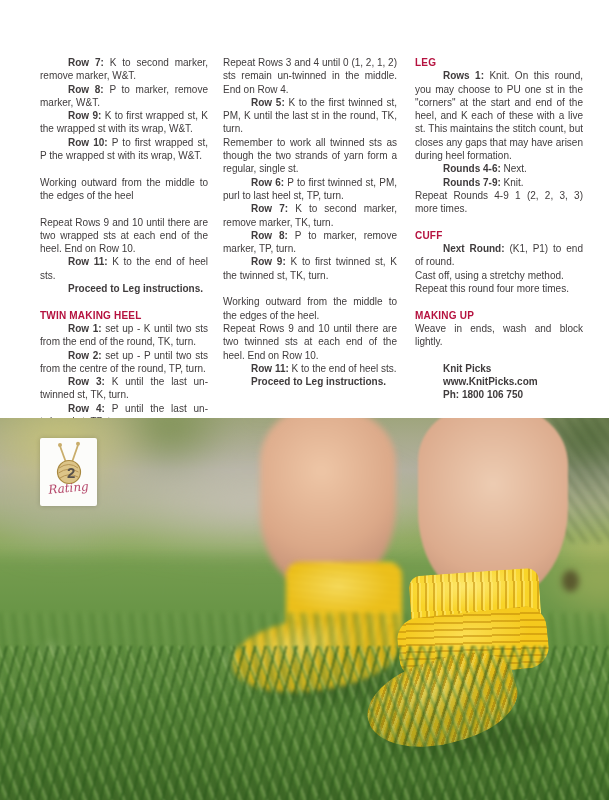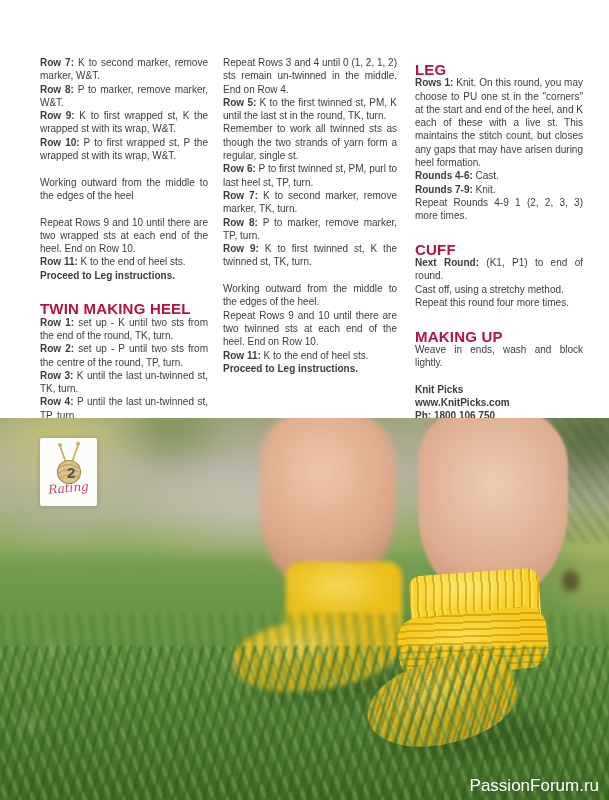--- a/index.html
+++ b/index.html
@@ -3,23 +3,23 @@
 <meta charset="utf-8">
 <style>
   html,body{margin:0;padding:0;}
   body{width:609px;height:800px;position:relative;background:#ffffff;overflow:hidden;
        font-family:"Liberation Sans",sans-serif;}
 
   
   .col{position:absolute;top:56px;font-size:10px;line-height:13.3px;color:#3f3b3c;
        text-align:justify;}
   .col p{margin:0;}
-  .col .heading{color:#b5123f;font-weight:bold;font-size:15px;text-align:left;letter-spacing:.2px;margin-top:7px;}
+  .col .heading{color:#b5123f;font-weight:bold;font-size:10px;text-align:left;letter-spacing:.2px;}
   .col .spacer{height:13.3px;}
-  .col strong{font-weight:bold;}
+  .col strong{font-weight:bold;margin-left:28px;}
   .col.c1{left:40px;width:168px;}
   .col.c2{left:223px;width:174px;}
   .col.c3{left:415px;width:168px;}
 
   
   .photo{position:absolute;left:0;top:418px;width:609px;height:382px;overflow:hidden;background:#6f9c4a;}
   .photo *{position:absolute;}
   .ph-base{inset:-20px;background:linear-gradient(180deg,
       #96a06e 0px,#a8aa8c 40px,#b2b0a0 72px,#aab089 105px,#92ab63 140px,
       #83a757 170px,#6f9c4a 215px,#5d8c3e 275px,#4f7c34 335px,#47722e 400px);}
@@ -131,21 +131,21 @@
       <p><strong>Row 9:</strong><span> K to first twinned st, K the twinned st, TK, turn.</span></p>
       <div class="spacer"></div>
       <p><span>Working outward from the middle to the edges of the heel.</span></p>
       <p><span>Repeat Rows 9 and 10 until there are two twinned sts at each end of the heel. End on Row 10.</span></p>
       <p><strong>Row 11:</strong><span> K to the end of heel sts.</span></p>
       <p><strong>Proceed to Leg instructions.</strong></p>
     </div>
     <div class="col c3">
       <div class="heading">LEG</div>
       <p><strong>Rows 1:</strong><span> Knit. On this round, you may choose to PU one st in the "corners" at the start and end of the heel, and K each of these with a live st. This maintains the stitch count, but closes any gaps that may have arisen during heel formation.</span></p>
-      <p><strong>Rounds 4-6:</strong><span> Cast.</span></p>
+      <p><strong>Rounds 4-6:</strong><span> Next.</span></p>
       <p><strong>Rounds 7-9:</strong><span> Knit.</span></p>
       <p><span>Repeat Rounds 4-9 1 (2, 2, 3, 3) more times.</span></p>
       <div class="spacer"></div>
       <div class="heading">CUFF</div>
       <p><strong>Next Round:</strong><span> (K1, P1) to end of round.</span></p>
       <p><span>Cast off, using a stretchy method.</span></p>
       <p><span>Repeat this round four more times.</span></p>
       <div class="spacer"></div>
       <div class="heading">MAKING UP</div>
       <p><span>Weave in ends, wash and block lightly.</span></p>
@@ -187,14 +187,13 @@
       <line x1="34" y1="4" x2="26" y2="27" stroke="#c9ad6b" stroke-width="1.8"></line>
       <circle cx="25" cy="31" r="11.5" fill="#dcc488" stroke="#a8883f" stroke-width="1.2"></circle>
       <path d="M15 27 q10 -7 19 0" stroke="#b69555" stroke-width="1" fill="none"></path>
       <path d="M14.5 32 q10 -7 20 -1" stroke="#b69555" stroke-width="1" fill="none"></path>
       <path d="M16 37 q9 -6 18 -1" stroke="#b69555" stroke-width="1" fill="none"></path>
       <text x="23" y="37" font-size="15" font-weight="bold" fill="#56504a" font-family="Liberation Sans, sans-serif">2</text>
     </svg>
     <span class="rating-label">Rating</span>
   </div>
 
-  <div class="watermark">PassionForum.ru</div>
 </div>
 
 </body></html>

